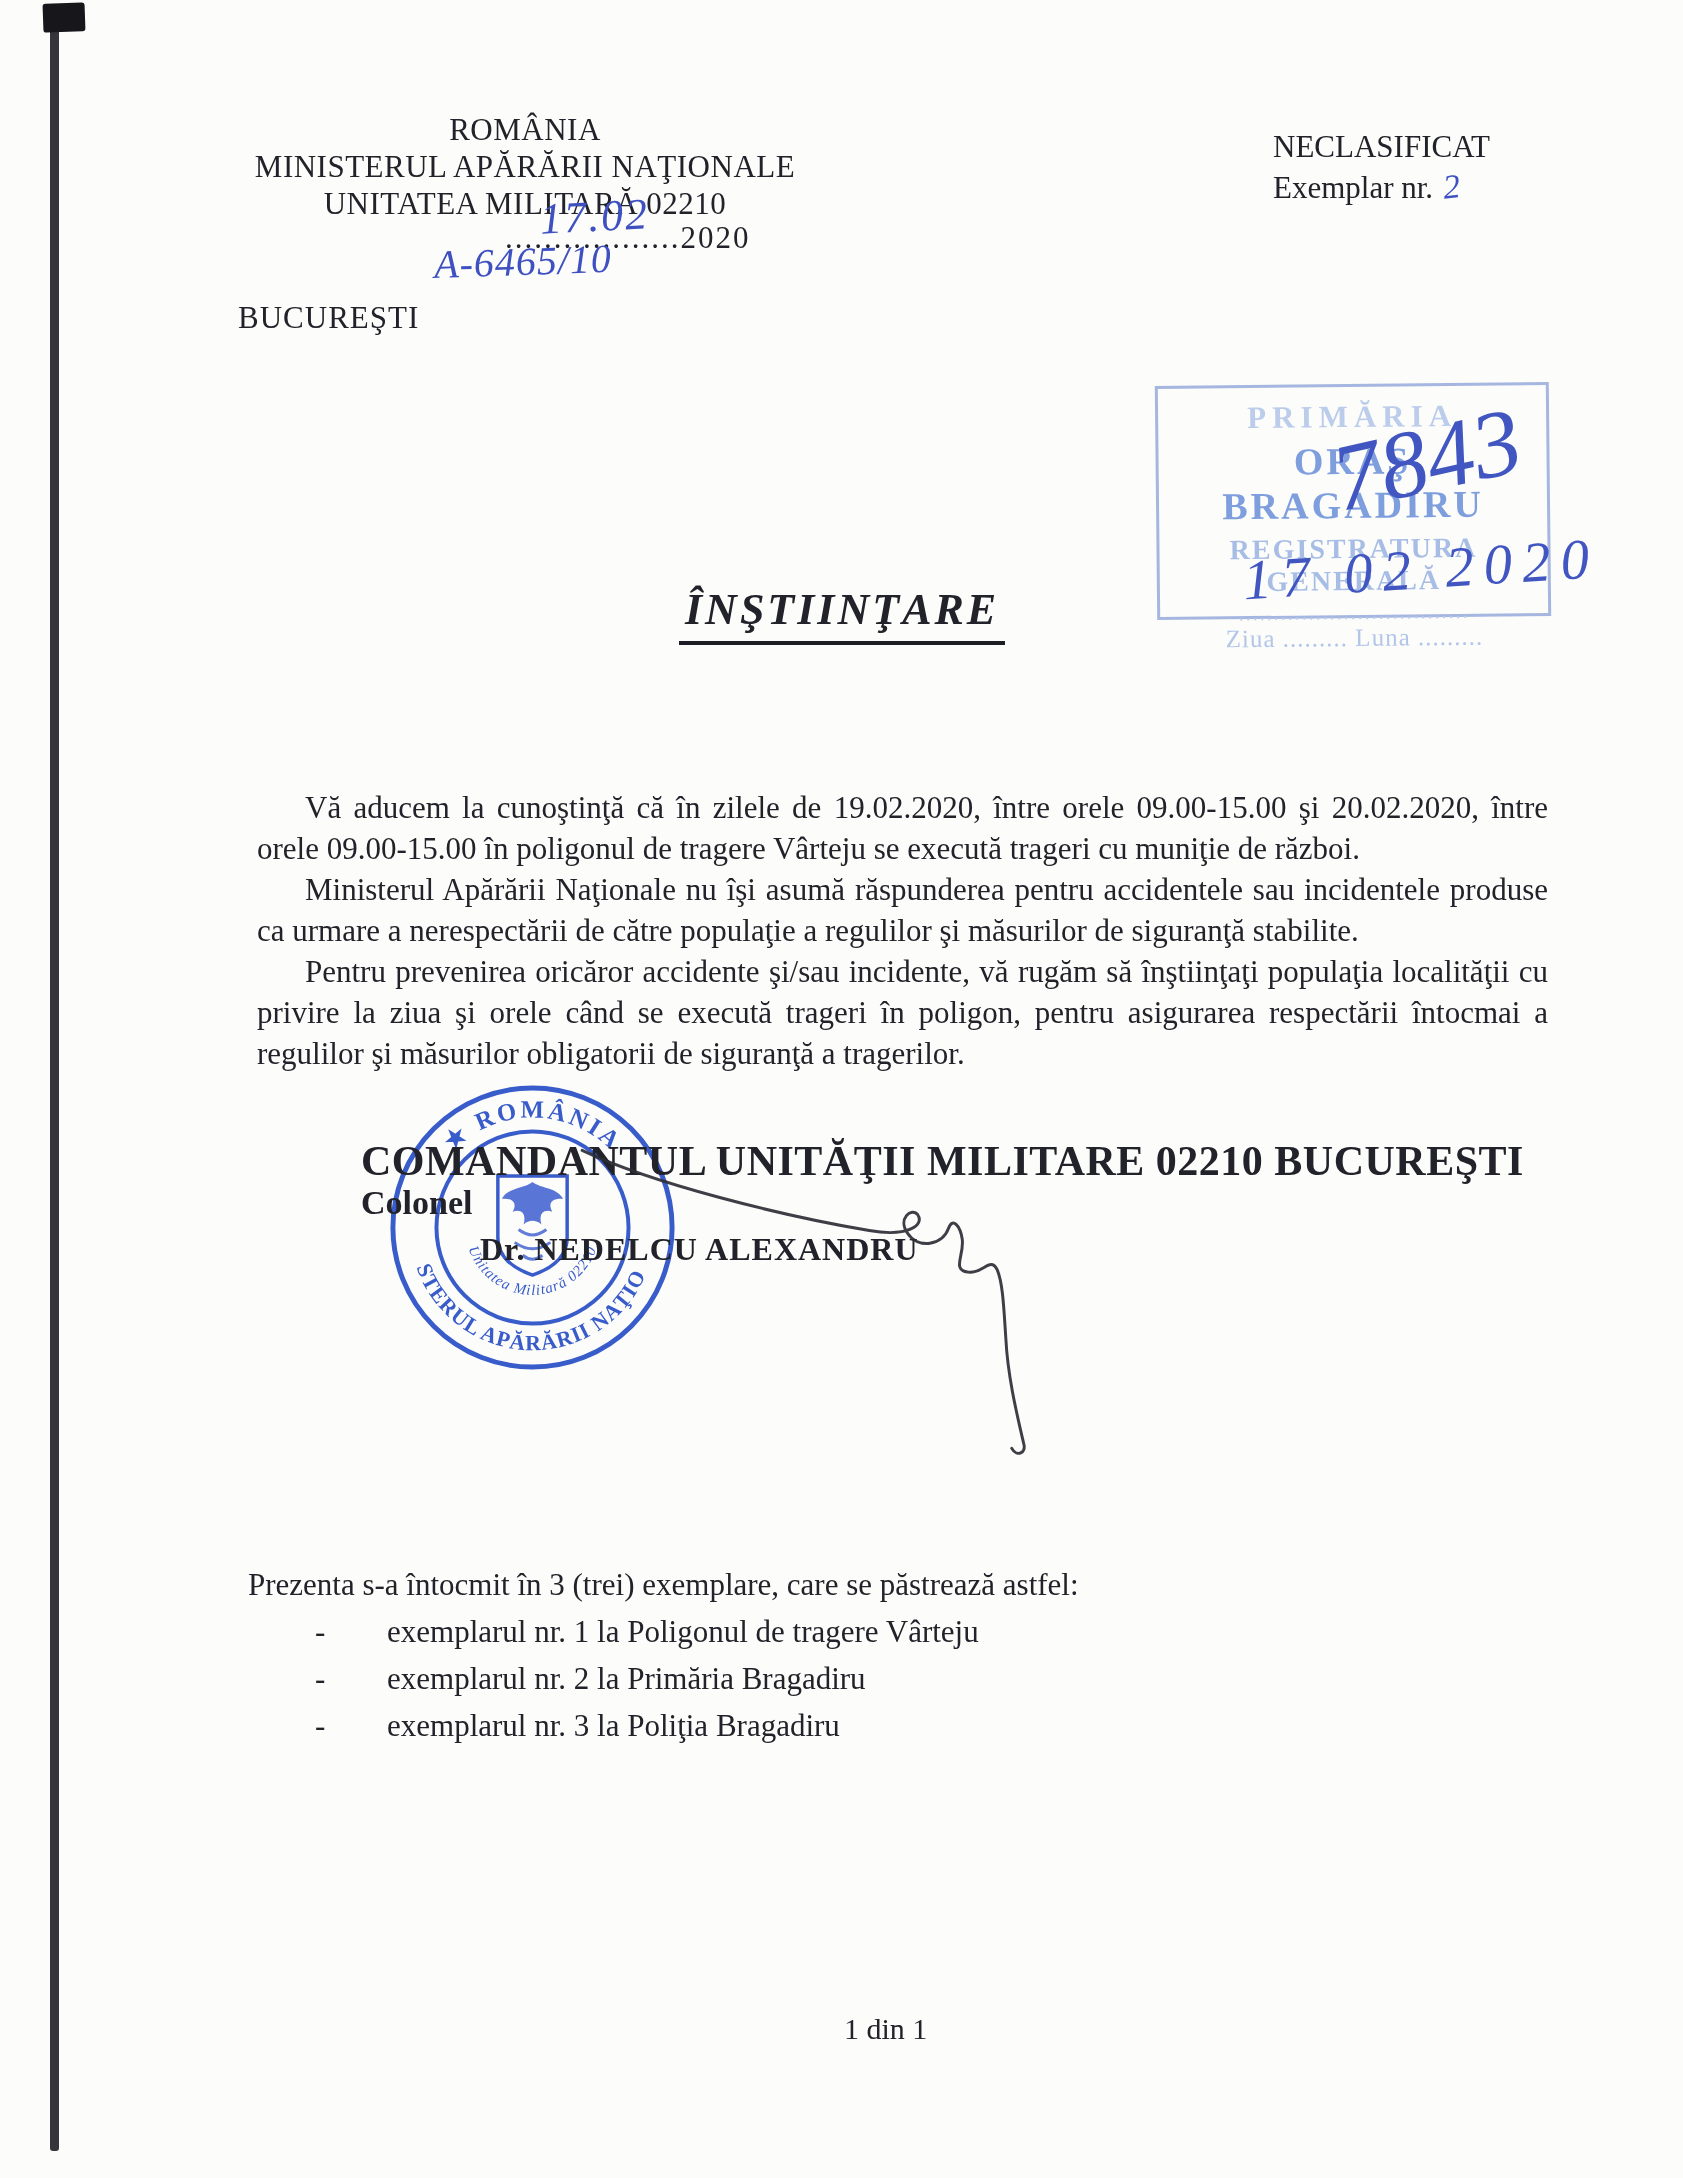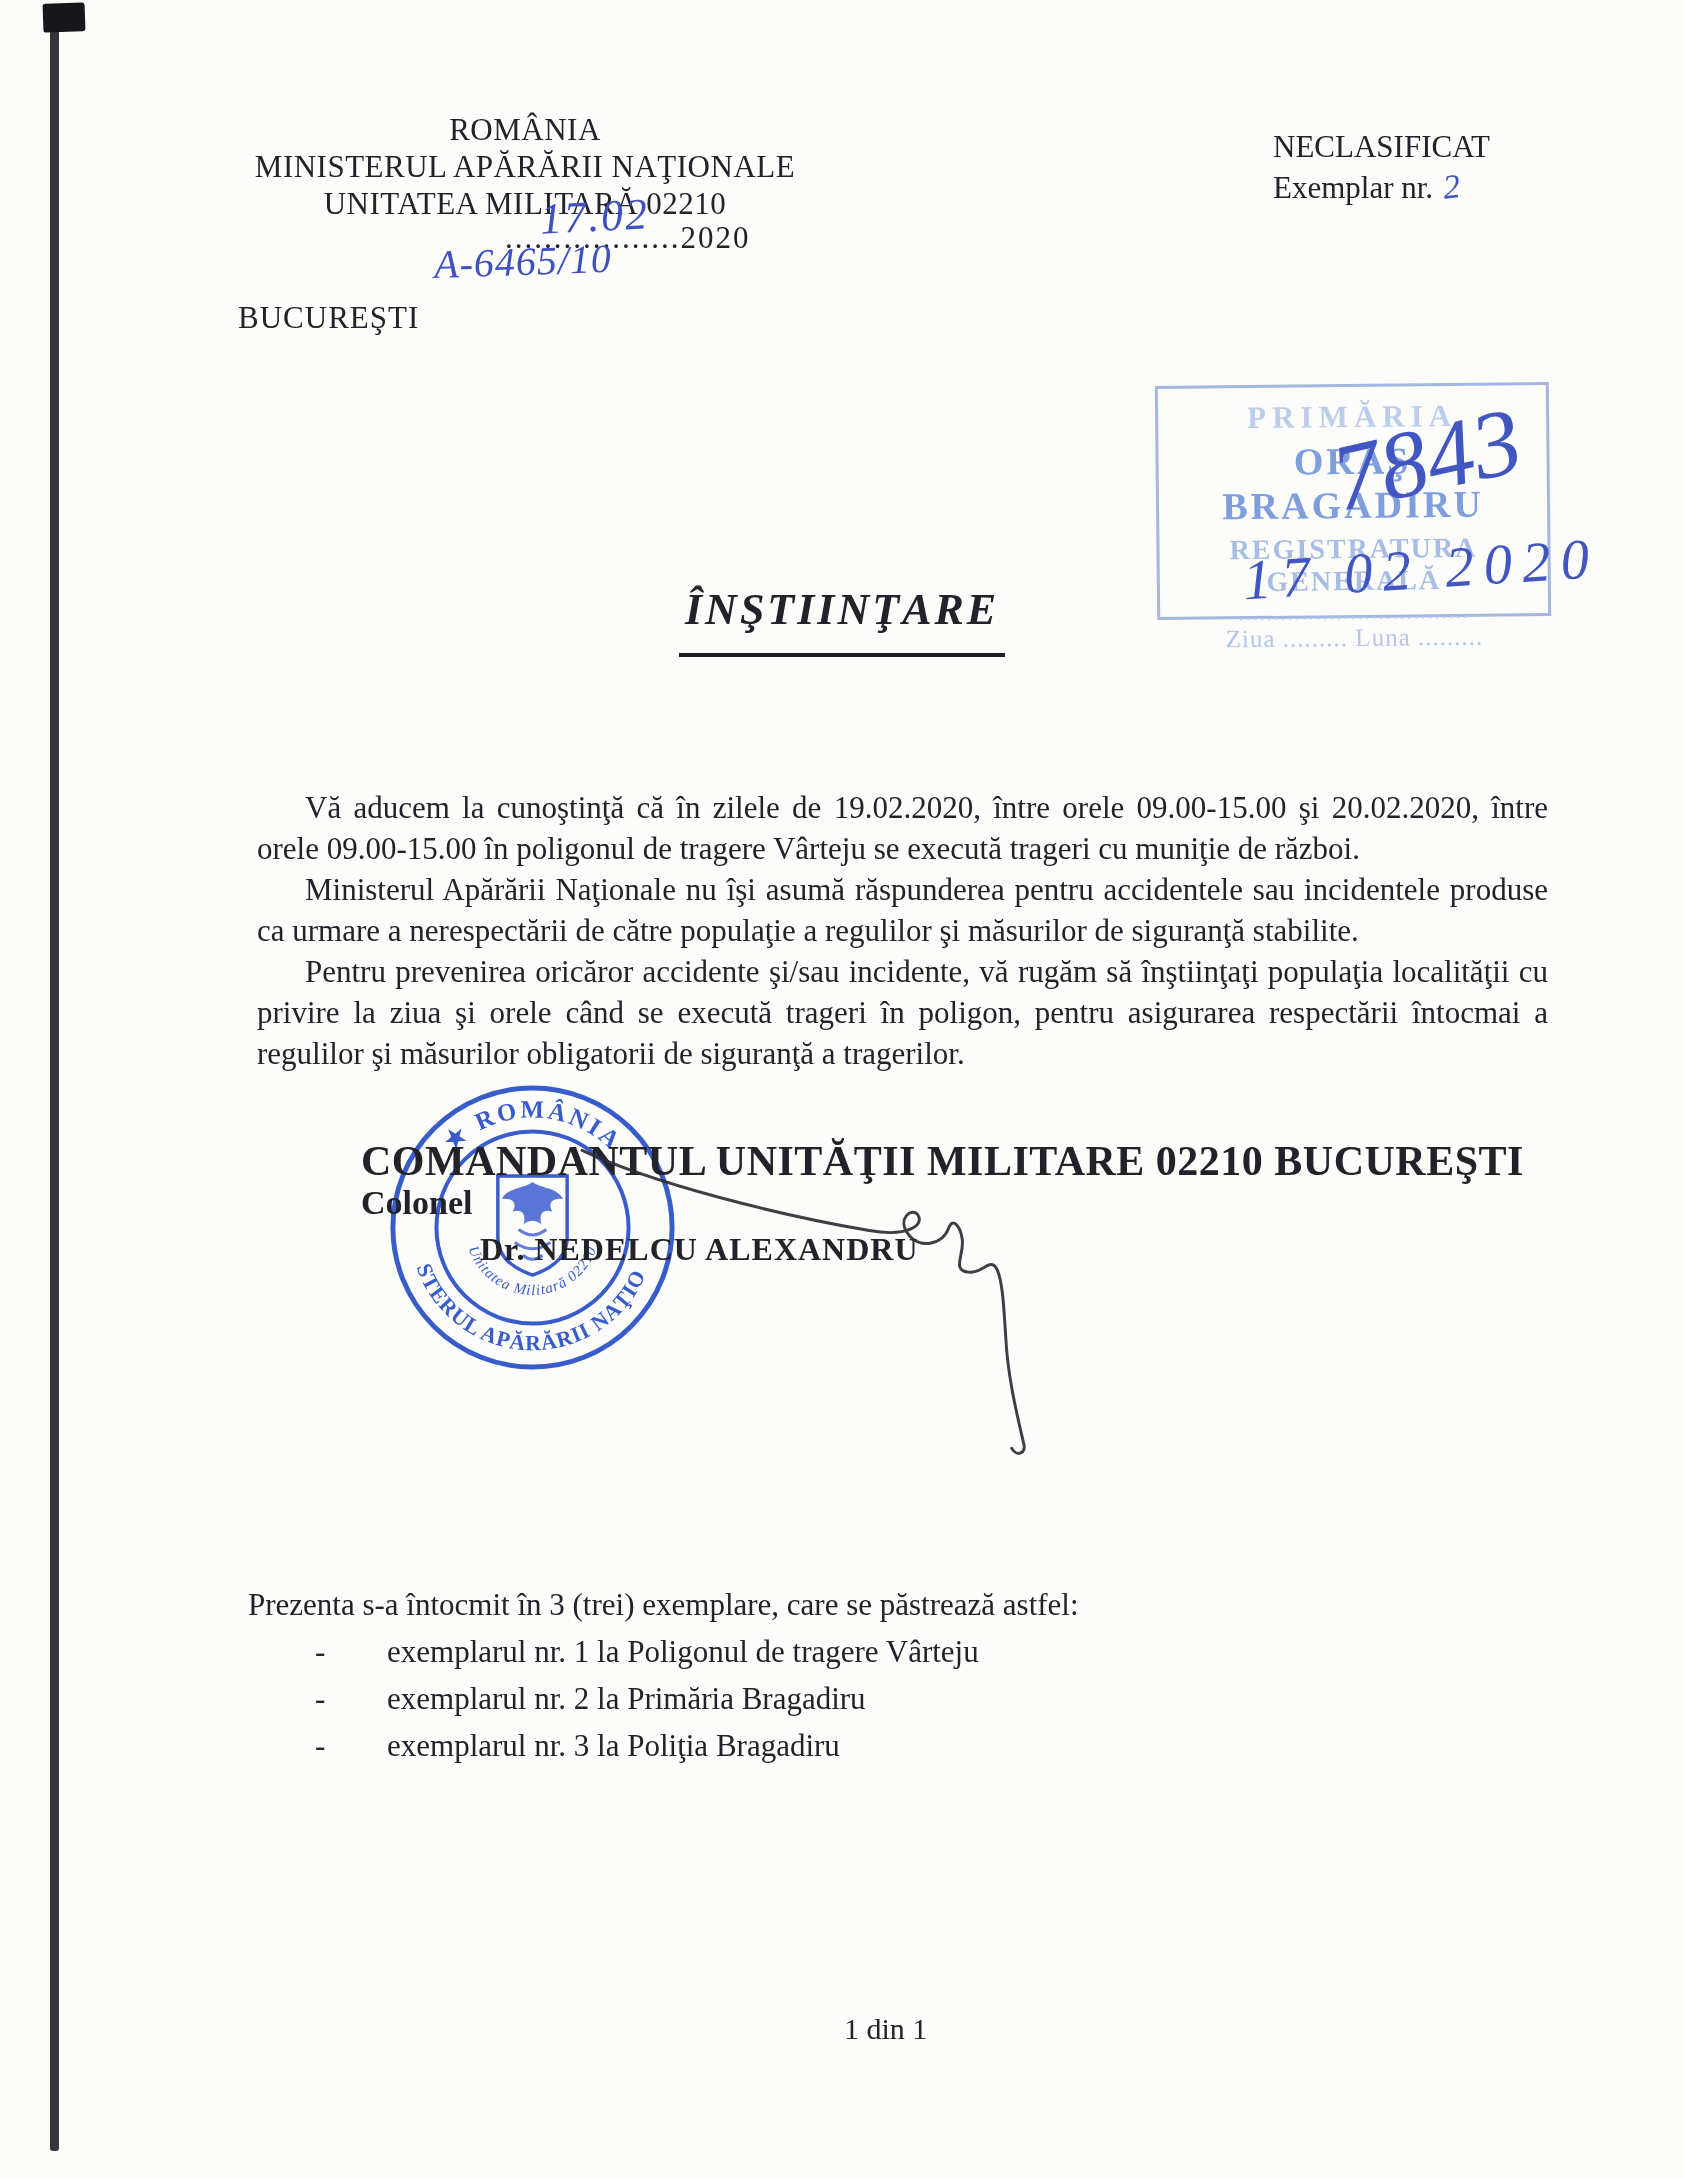--- a/index.html
+++ b/index.html
@@ -47,38 +47,38 @@
   .rs-fields{margin-top:0;font-size:25px;color:#b3c6e9;letter-spacing:1px;}
   .hand-regnum{left:173px;top:18px;font-size:95px;transform:rotate(-12deg);color:#4156c0;}
   .hand-regdate{left:83px;top:150px;font-size:57px;transform:rotate(-3deg);letter-spacing:10px;color:#4156c0;white-space:nowrap;}
 
   
   .doc-title{
     left:679px;top:584px;
     font-size:44px;font-weight:bold;font-style:italic;
     letter-spacing:3px;
     border-bottom:4px solid #1d1d26;
-    padding:0 6px 18px 6px;
+    padding:0 6px 6px 6px;
   }
 
   
   .body-text{left:257px;top:787px;width:1291px;font-size:31px;line-height:41px;text-align:justify;}
   .body-text p{margin:0;text-indent:48px;}
 
   
   .sig-title{left:361px;top:1137px;font-size:42px;font-weight:bold;letter-spacing:0.5px;}
   .sig-rank{left:361px;top:1184px;font-size:34px;font-weight:bold;}
   .sig-name{left:480px;top:1231px;font-size:32px;font-weight:bold;letter-spacing:1px;}
 
   
   .round-stamp{left:384px;top:1079px;width:297px;height:297px;opacity:.93;}
   .signature-svg{left:0;top:0;width:1683px;height:2178px;pointer-events:none;}
 
   
-  .distribution{left:248px;top:1566px;font-size:31px;line-height:38px;margin-top:20px;}
+  .distribution{left:248px;top:1566px;font-size:31px;line-height:38px;}
   .dist-item{position:relative;padding-left:139px;margin-top:9px;}
   .dist-item .dash{position:absolute;left:67px;top:0;}
 
   
   .page-footer{left:844px;top:2012px;font-size:30px;}
 </style>
 </head>
 <body>
 
 <div class="page">

